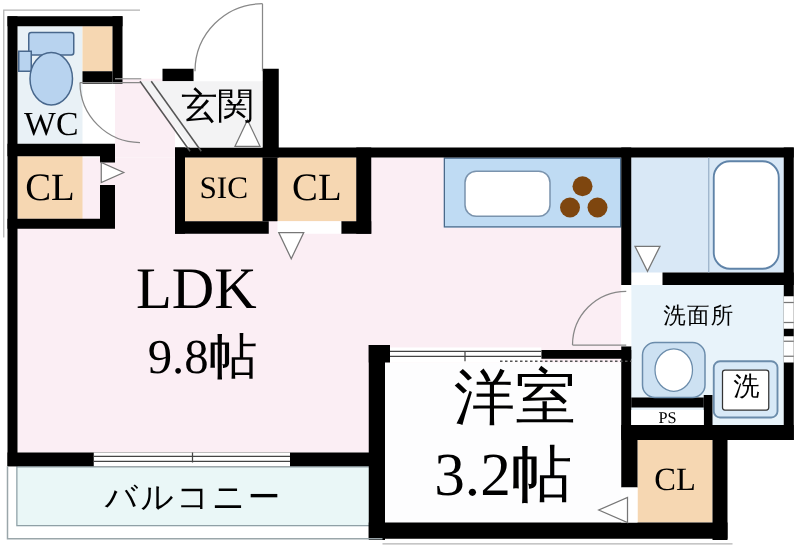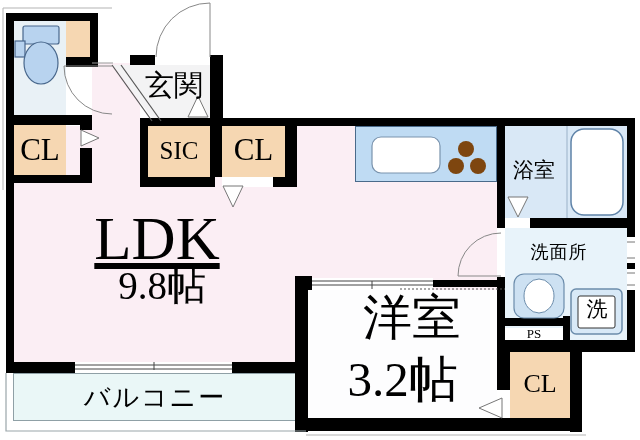--- a/index.html
+++ b/index.html
@@ -69,21 +69,21 @@
   .o-slide{left:312px;top:278px;width:121px;height:12px;}
   .o-win1{left:627px;top:237px;width:8px;height:26px;}
   .o-win2{left:627px;top:269px;width:8px;height:21px;}
 
   
   .l-wc{left:14px;top:86px;width:54px;font-size:27px;}
   .l-cl1{left:12px;top:134px;width:56px;font-size:31px;}
   .l-genkan{left:136px;top:71px;width:76px;font-size:29px;}
   .l-sic{left:146px;top:138px;width:66px;font-size:25px;}
   .l-cl2{left:220px;top:134px;width:67px;font-size:31px;}
-  .l-ldk{left:92px;top:208px;width:130px;font-size:61px;text-decoration:underline;}
+  .l-ldk{left:92px;top:208px;width:130px;font-size:47px;}
   .l-ldk2{left:82px;top:266px;width:160px;font-size:39px;}
   .l-bath{left:503px;top:160px;width:62px;font-size:21px;}
   .l-wash{left:503px;top:243px;width:112px;font-size:18px;letter-spacing:1px;}
   .l-washer{left:578px;top:299px;width:38px;font-size:21px;}
   .l-ps{left:505px;top:327px;width:58px;font-size:13px;}
   .l-cl3{left:508px;top:371px;width:64px;font-size:26px;}
   .l-yo{left:308px;top:293px;width:208px;font-size:49px;}
   .l-yo2{left:300px;top:355px;width:205px;font-size:49px;font-family:Liberation Serif, serif;}
   .l-balc{left:13px;top:385px;width:284px;font-size:26px;letter-spacing:2px;}
 </style>
@@ -221,27 +221,27 @@
     <line x1="400" y1="289" x2="505" y2="289" stroke="#555" stroke-width="1.2" stroke-dasharray="2,2"></line>
 
     <g>
       <line x1="627" y1="242" x2="635" y2="242" stroke="#777" stroke-width="1"></line>
       <line x1="627" y1="258" x2="635" y2="258" stroke="#777" stroke-width="1"></line>
       <line x1="627" y1="273" x2="635" y2="273" stroke="#777" stroke-width="1"></line>
       <line x1="627" y1="285" x2="635" y2="285" stroke="#777" stroke-width="1"></line>
     </g>
   </svg>
 
+  <div class="lbl l-wc">WC</div>
   <div class="lbl l-cl1">CL</div>
   <div class="lbl l-sic">SIC</div>
   <div class="lbl l-genkan">玄関</div>
   <div class="lbl l-cl2">CL</div>
   <div class="lbl l-ldk">LDK</div>
   <div class="lbl l-ldk2">9.8帖</div>
-  <div class="lbl l-bath">浴室</div>
   <div class="lbl l-wash">洗面所</div>
   <div class="lbl l-washer">洗</div>
   <div class="lbl l-ps">PS</div>
   <div class="lbl l-cl3">CL</div>
   <div class="lbl l-yo">洋室</div>
   <div class="lbl l-yo2">3.2帖</div>
   <div class="lbl l-balc">バルコニー</div>
 </div>
 
 </body></html>

